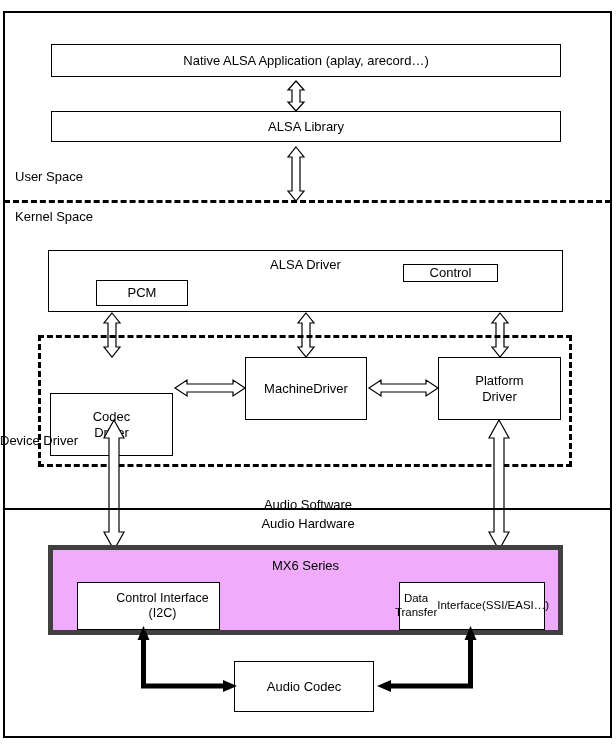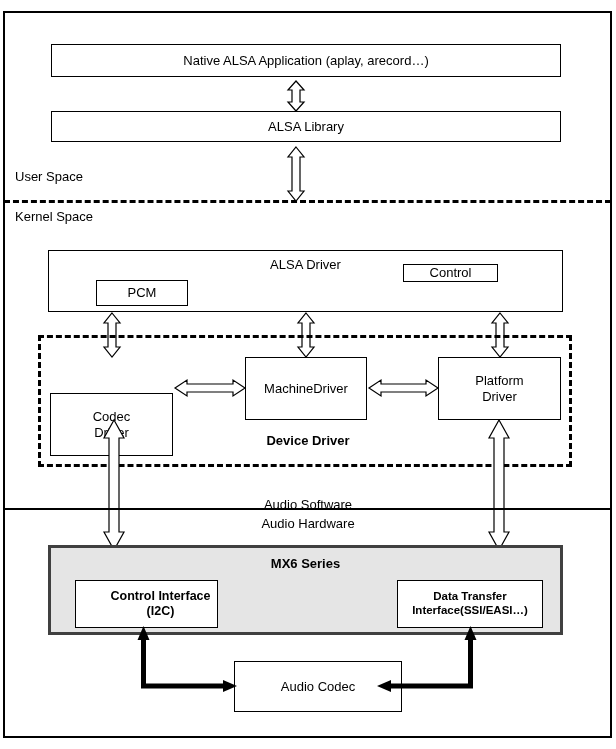--- a/index.html
+++ b/index.html
@@ -121,55 +121,55 @@
     <svg width="70" height="22" viewBox="0 0 70 22">
       <path d="M0 11 L12 3 L12 7 L58 7 L58 3 L70 11 L58 19 L58 15 L12 15 L12 19 Z" fill="#ffffff" stroke="#000000" stroke-width="1.2" stroke-linejoin="miter"></path>
     </svg>
   </div>
   <div class="harrow" style="left:369px;top:377px;width:69px;height:22px;">
     <svg width="69" height="22" viewBox="0 0 69 22">
       <path d="M0 11 L12 3 L12 7 L57 7 L57 3 L69 11 L57 19 L57 15 L12 15 L12 19 Z" fill="#ffffff" stroke="#000000" stroke-width="1.2" stroke-linejoin="miter"></path>
     </svg>
   </div>
 
-  <div class="label t13" style="left:0;top:433px;width:616px;text-align:center;font-weight:bold;">Device Driver</div>
+  <div class="label t13" style="left:0;top:433px;width:616px;">Device Driver</div>
 
   <div class="harrow" style="left:101px;top:420px;width:26px;height:130px;">
     <svg width="26" height="130" viewBox="0 0 26 130">
       <path d="M13 0 L23 18 L18 18 L18 112 L23 112 L13 130 L3 112 L8 112 L8 18 L3 18 Z" fill="#ffffff" stroke="#000000" stroke-width="1.2" stroke-linejoin="miter"></path>
     </svg>
   </div>
   <div class="harrow" style="left:486px;top:420px;width:26px;height:130px;">
     <svg width="26" height="130" viewBox="0 0 26 130">
       <path d="M13 0 L23 18 L18 18 L18 112 L23 112 L13 130 L3 112 L8 112 L8 18 L3 18 Z" fill="#ffffff" stroke="#000000" stroke-width="1.2" stroke-linejoin="miter"></path>
     </svg>
   </div>
 
   <div class="label t13" style="left:0;top:484px;width:616px;text-align:center;margin-top:13px;">Audio Software</div>
 
   <div class="abs divider-solid" style="left:4px;top:508px;width:607px;"></div>
 
   <div class="label t13" style="left:0;top:516px;width:616px;text-align:center;">Audio Hardware</div>
 
-  <div class="abs" style="left:48px;top:545px;width:515px;height:90px;border:3px solid #404040;background:#e5e5e5;font-weight:bold;">
+  <div class="abs" style="left:48px;top:545px;width:515px;height:90px;border:5px solid #404040;background:#f0abfc;">
     <div class="box-title t13" style="top:8px;">MX6 Series</div>
 
     <div class="abs box t12" style="left:24px;top:32px;width:143px;height:48px;flex-direction:column;padding-left:28px;">
       <span>Control Interface</span>
       <span>(I2C)</span>
     </div>
 
 
-    <div class="abs box t11" style="left:346px;top:32px;width:146px;height:48px;flex-direction:column;">
+    <div class="abs box t11" style="left:346px;top:32px;width:146px;height:48px;">
       <span>Data Transfer</span>
       <span>Interface(SSI/EASI…)</span>
     </div>
   </div>
 
-  <div class="abs box t13" style="left:234px;top:661px;width:168px;height:51px;">
+  <div class="abs box t13" style="left:234px;top:661px;width:140px;height:51px;">
     <span>Audio Codec</span>
   </div>
 
   <div class="tarrow" style="left:138px;top:620px;width:102px;height:75px;">
     <svg width="102" height="75" viewBox="0 0 102 75">
       <path d="M5.5 18 L5.5 66 L88 66" fill="none" stroke="#000000" stroke-width="5"></path>
       <path d="M5.5 6 L11.5 20 L-0.5 20 Z" fill="#000000"></path>
       <path d="M99 66 L85 72 L85 60 Z" fill="#000000"></path>
     </svg>
   </div>

